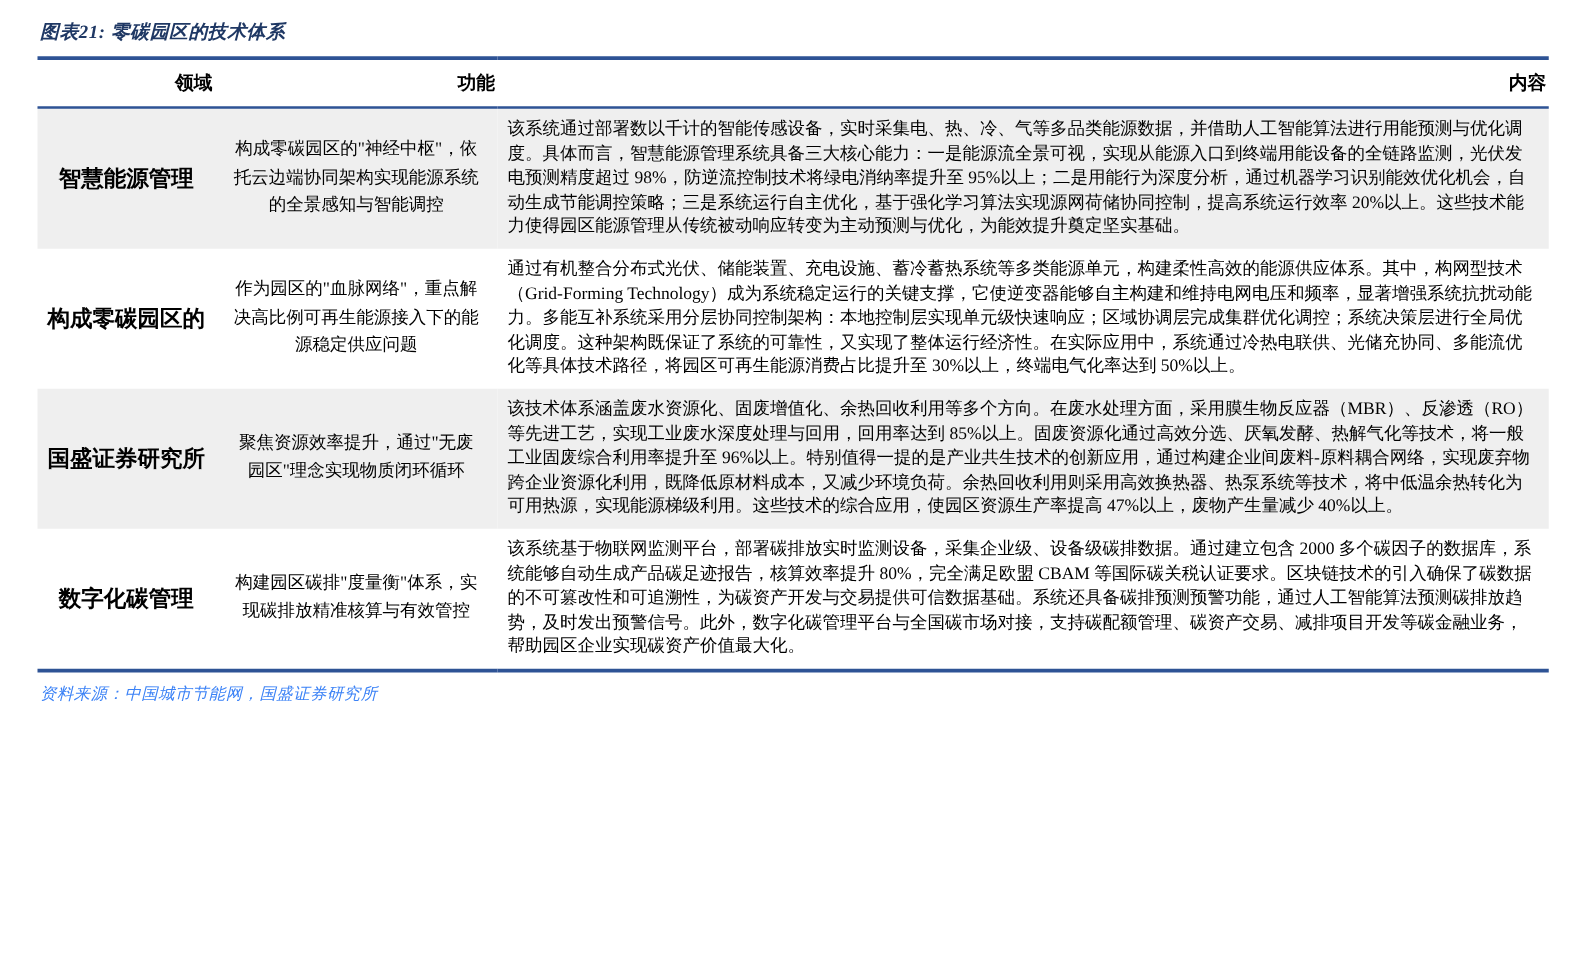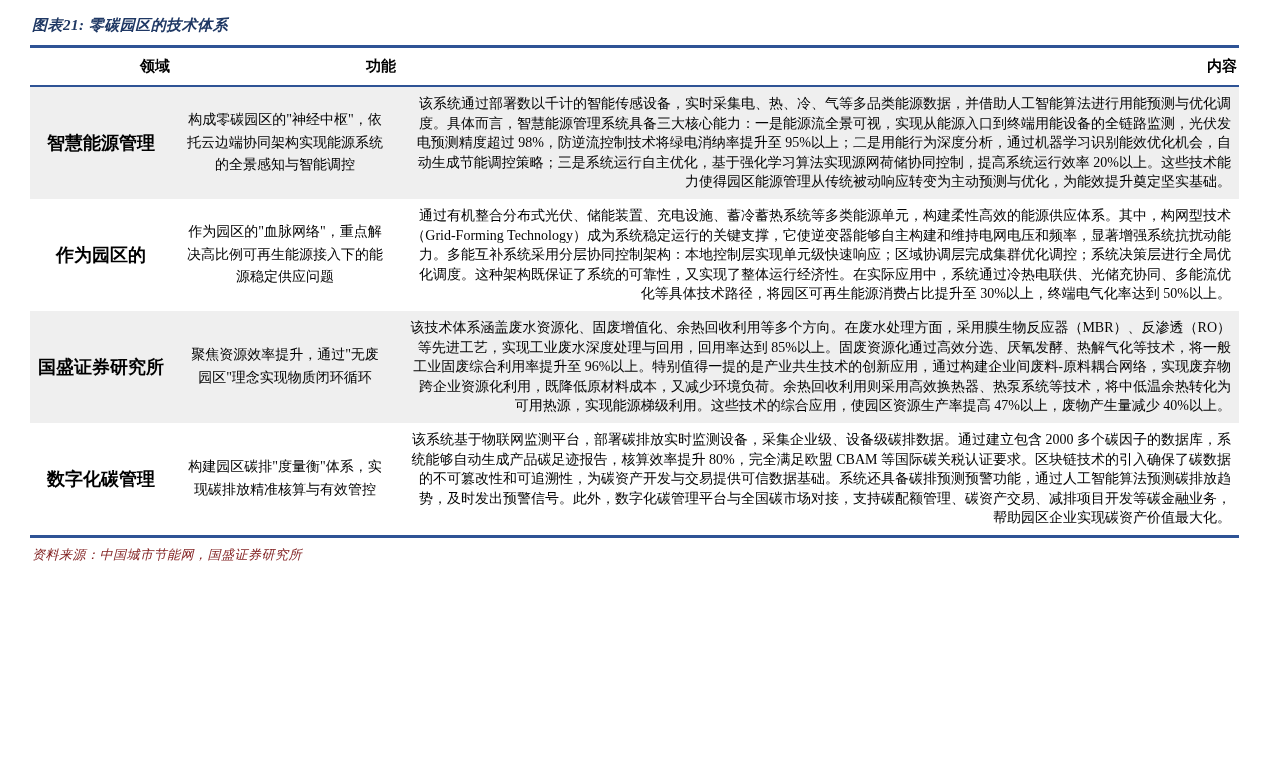--- a/index.html
+++ b/index.html
@@ -56,26 +56,26 @@
     padding: 6px 4px;
   }
   td.func {
     font-size: 14px;
     text-align: center;
     line-height: 1.62;
     padding: 10px 14px;
   }
   td.content {
     font-size: 14px;
-    text-align: right;
+    text-align: left;
     line-height: 1.40;
     padding: 7px 8px;
   }
   .fig-source {
-    color: #7f1d1d;
+    color: #3b82f6;
     font-style: italic;
     font-size: 13px;
     margin: 8px 0 0 2px;
     letter-spacing: 0.5px;
   }
 </style>
 </head>
 <body>
 
 <div class="page">
@@ -90,21 +90,21 @@
         <th class="col-content">内容</th>
       </tr>
     </thead>
     <tbody>
       <tr class="shade">
         <td class="domain">智慧能源管理</td>
         <td class="func">构成零碳园区的"神经中枢"，依托云边端协同架构实现能源系统的全景感知与智能调控</td>
         <td class="content">该系统通过部署数以千计的智能传感设备，实时采集电、热、冷、气等多品类能源数据，并借助人工智能算法进行用能预测与优化调度。具体而言，智慧能源管理系统具备三大核心能力：一是能源流全景可视，实现从能源入口到终端用能设备的全链路监测，光伏发电预测精度超过 98%，防逆流控制技术将绿电消纳率提升至 95%以上；二是用能行为深度分析，通过机器学习识别能效优化机会，自动生成节能调控策略；三是系统运行自主优化，基于强化学习算法实现源网荷储协同控制，提高系统运行效率 20%以上。这些技术能力使得园区能源管理从传统被动响应转变为主动预测与优化，为能效提升奠定坚实基础。</td>
       </tr>
       <tr>
-        <td class="domain">作为园区的</td>
+        <td class="domain">构成零碳园区的</td>
         <td class="func">作为园区的"血脉网络"，重点解决高比例可再生能源接入下的能源稳定供应问题</td>
         <td class="content">通过有机整合分布式光伏、储能装置、充电设施、蓄冷蓄热系统等多类能源单元，构建柔性高效的能源供应体系。其中，构网型技术（Grid-Forming Technology）成为系统稳定运行的关键支撑，它使逆变器能够自主构建和维持电网电压和频率，显著增强系统抗扰动能力。多能互补系统采用分层协同控制架构：本地控制层实现单元级快速响应；区域协调层完成集群优化调控；系统决策层进行全局优化调度。这种架构既保证了系统的可靠性，又实现了整体运行经济性。在实际应用中，系统通过冷热电联供、光储充协同、多能流优化等具体技术路径，将园区可再生能源消费占比提升至 30%以上，终端电气化率达到 50%以上。</td>
       </tr>
       <tr class="shade">
         <td class="domain">国盛证券研究所</td>
         <td class="func">聚焦资源效率提升，通过"无废园区"理念实现物质闭环循环</td>
         <td class="content">该技术体系涵盖废水资源化、固废增值化、余热回收利用等多个方向。在废水处理方面，采用膜生物反应器（MBR）、反渗透（RO）等先进工艺，实现工业废水深度处理与回用，回用率达到 85%以上。固废资源化通过高效分选、厌氧发酵、热解气化等技术，将一般工业固废综合利用率提升至 96%以上。特别值得一提的是产业共生技术的创新应用，通过构建企业间废料-原料耦合网络，实现废弃物跨企业资源化利用，既降低原材料成本，又减少环境负荷。余热回收利用则采用高效换热器、热泵系统等技术，将中低温余热转化为可用热源，实现能源梯级利用。这些技术的综合应用，使园区资源生产率提高 47%以上，废物产生量减少 40%以上。</td>
       </tr>
       <tr>
         <td class="domain">数字化碳管理</td>

